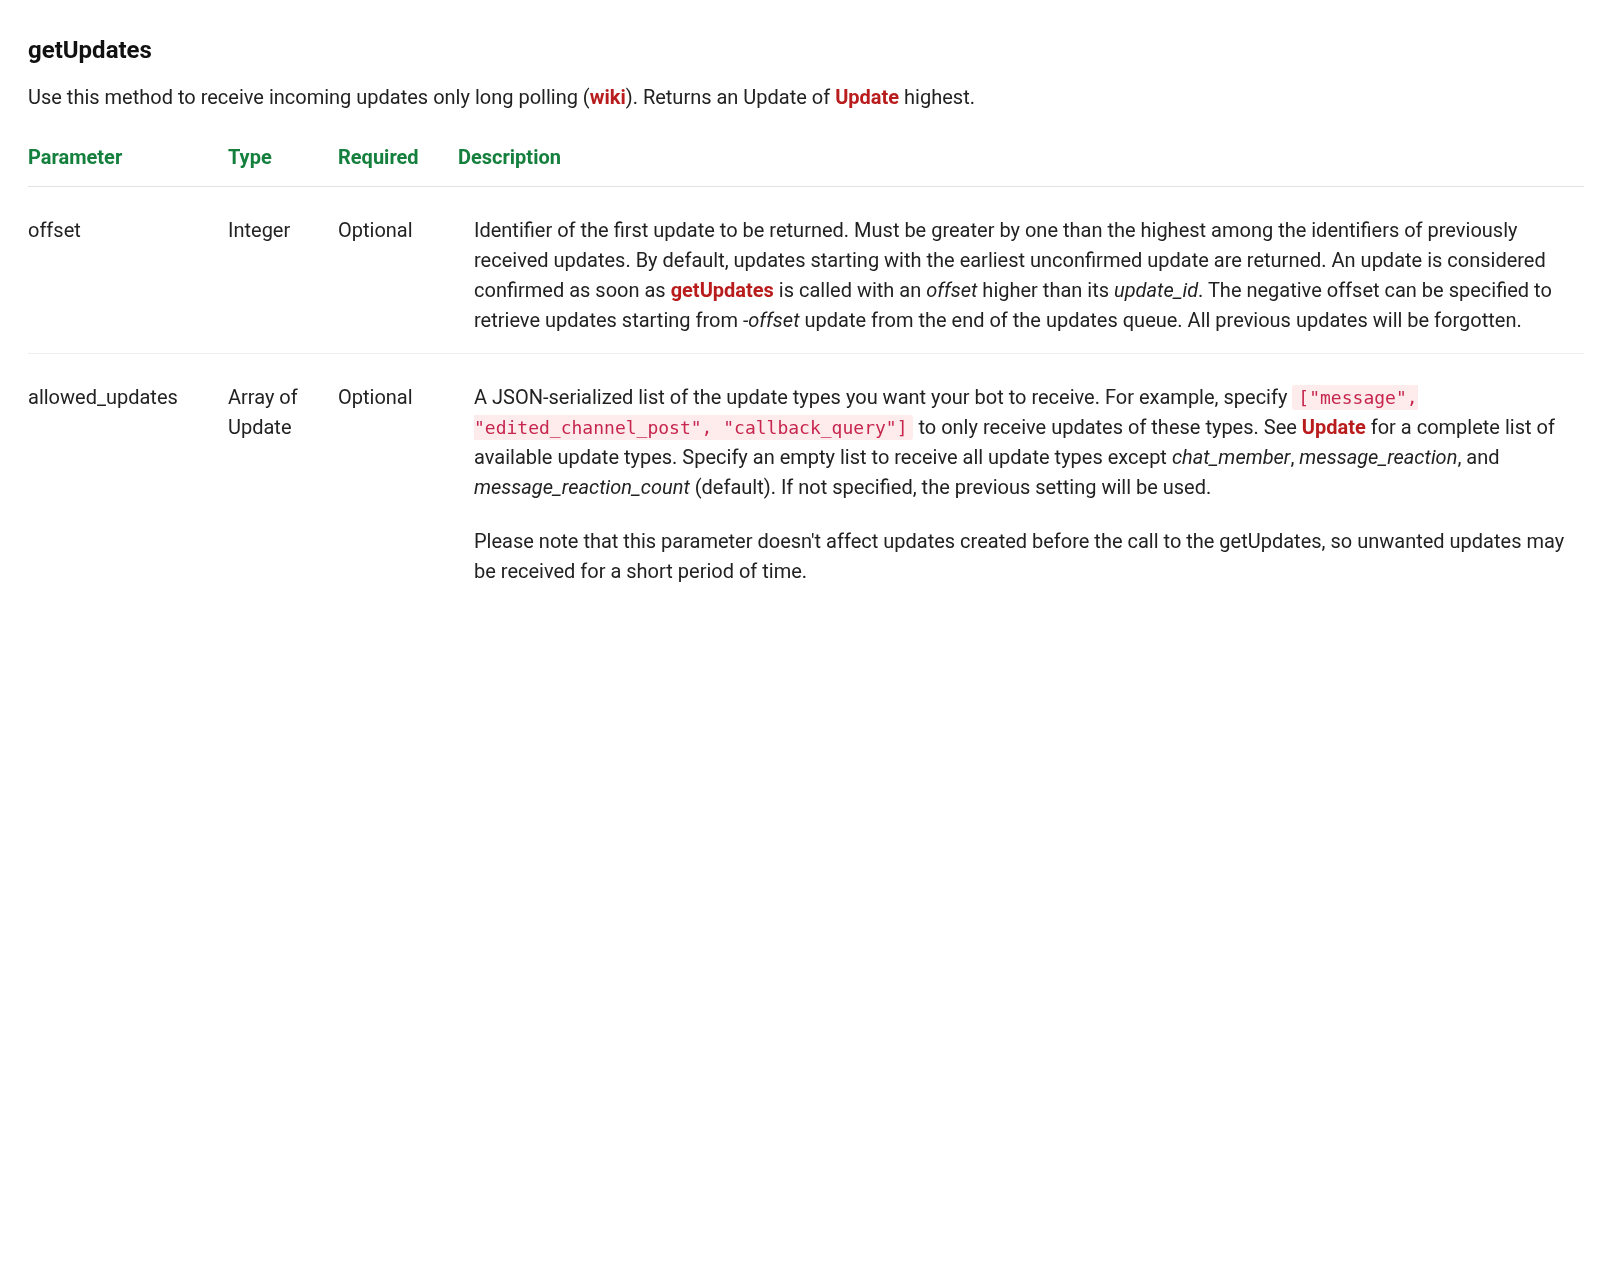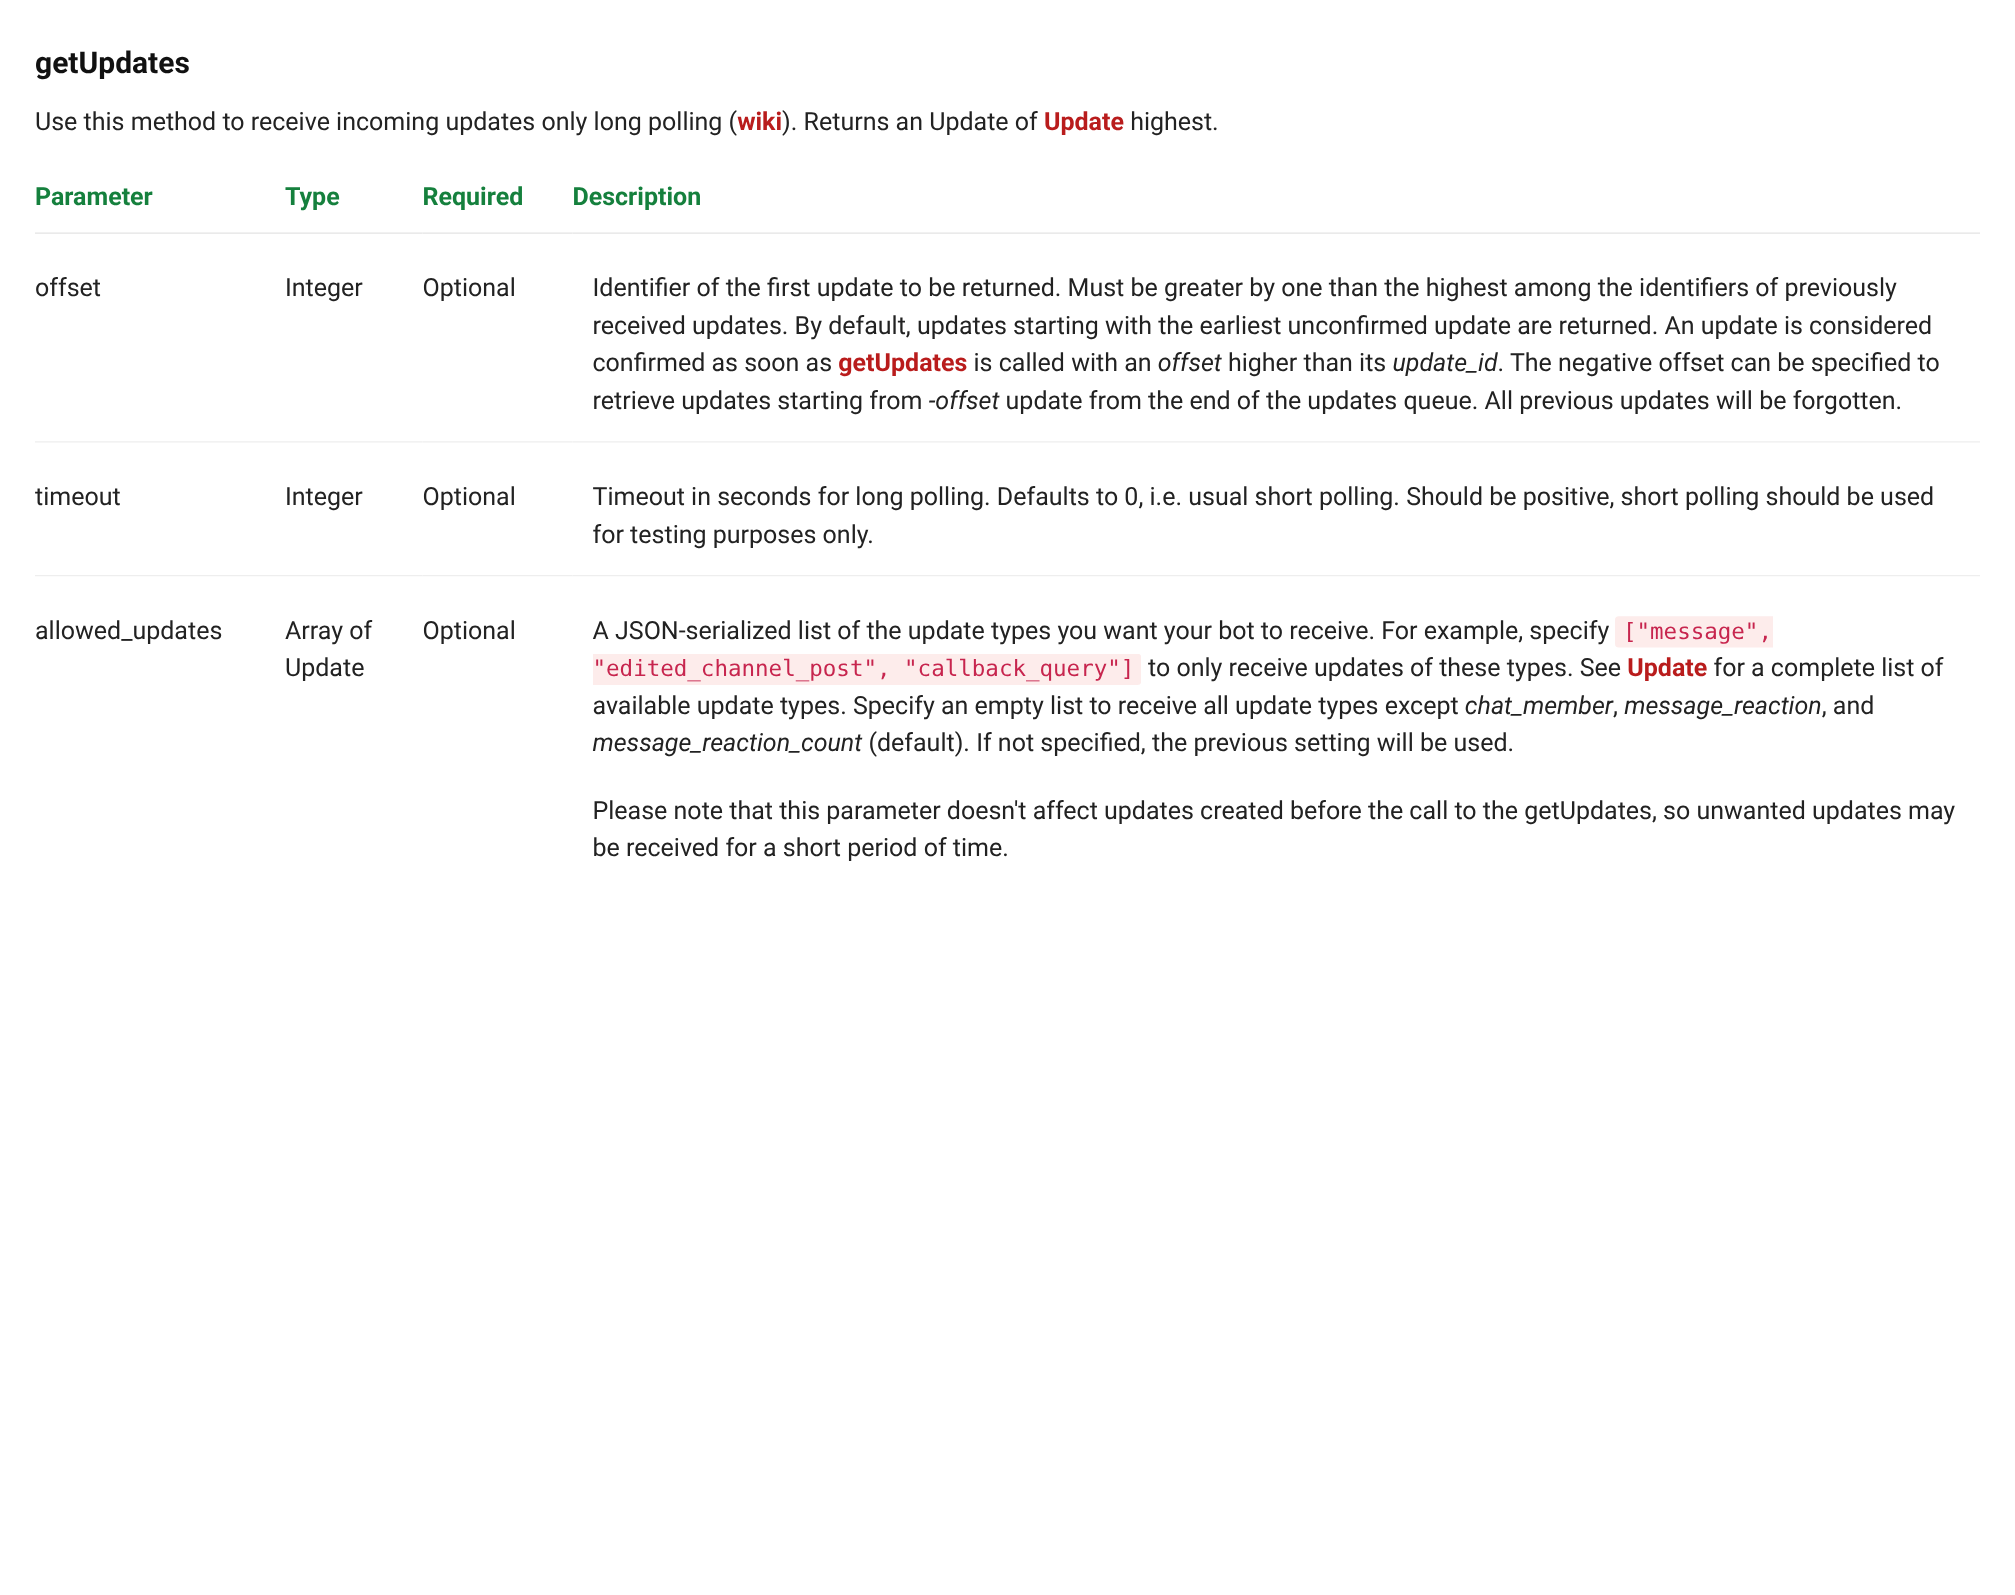--- a/index.html
+++ b/index.html
@@ -98,28 +98,20 @@
       <td>Integer</td>
       <td>Optional</td>
       <td class="desc">
         <p>
           <span>Identifier of the first update to be returned. Must be greater by one than the highest among the identifiers of previously received updates. By default, updates starting with the earliest unconfirmed update are returned. An update is considered confirmed as soon as </span><a class="doc-link" href="#">getUpdates</a><span> is called with an </span><em>offset</em><span> higher than its </span><em>update_id</em><span>. The negative offset can be specified to retrieve updates starting from </span><em>-offset</em><span> update from the end of the updates queue. All previous updates will be forgotten.</span>
         </p>
       </td>
     </tr>
 
 
-    <tr>
-      <td>timeout</td>
-      <td>Integer</td>
-      <td>Optional</td>
-      <td class="desc">
-        <p>Timeout in seconds for long polling. Defaults to 0, i.e. usual short polling. Should be positive, short polling should be used for testing purposes only.</p>
-      </td>
-    </tr>
 
     <tr>
       <td>allowed_updates</td>
       <td>Array of Update</td>
       <td>Optional</td>
       <td class="desc">
         <p>
           <span>A JSON-serialized list of the update types you want your bot to receive. For example, specify </span><code class="inline">["message", "edited_channel_post", "callback_query"]</code><span> to only receive updates of these types. See </span><a class="doc-link" href="#">Update</a><span> for a complete list of available update types. Specify an empty list to receive all update types except </span><em>chat_member</em><span>, </span><em>message_reaction</em><span>, and </span><em>message_reaction_count</em><span> (default). If not specified, the previous setting will be used.</span>
         </p>
         <p>Please note that this parameter doesn't affect updates created before the call to the getUpdates, so unwanted updates may be received for a short period of time.</p>

